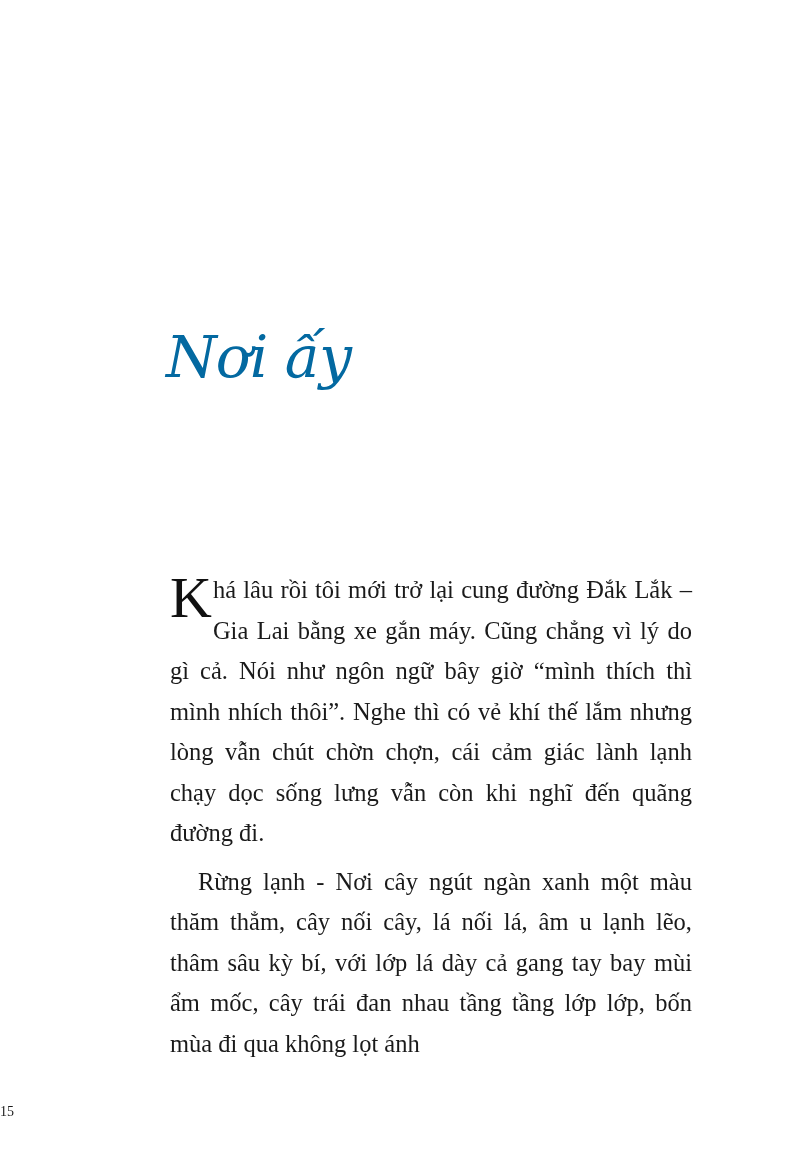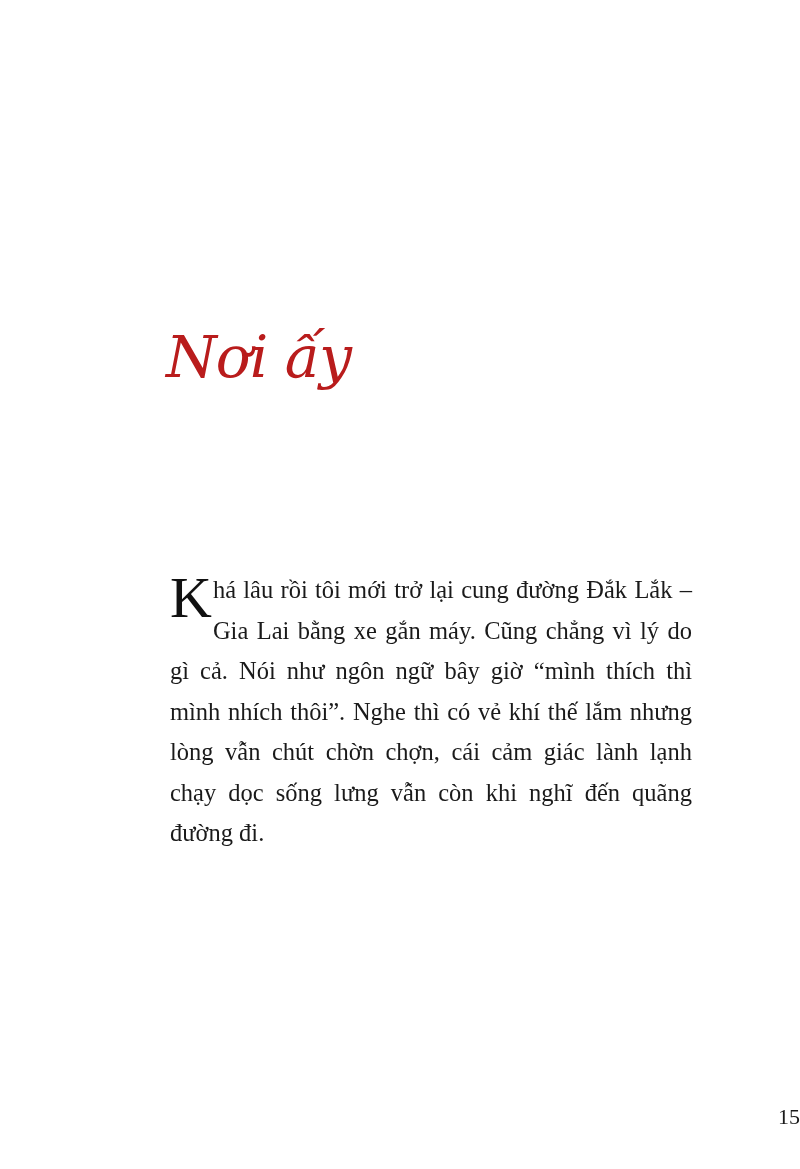--- a/index.html
+++ b/index.html
@@ -7,46 +7,47 @@
     width: 800px; height: 1169px; position: relative; overflow: hidden;
     color: #1a1a1a;
     font-family: "Liberation Serif", "DejaVu Serif", serif;
   }
   .title {
     position: absolute; left: 166px; top: 318px;
     font-family: "DejaVu Serif", serif;
     font-style: italic;
     font-size: 58px;
     line-height: 78px;
-    color: #b91c1c;
+    color: #0369a1;
     letter-spacing: -1px;
   }
   .title div { white-space: nowrap; }
   .body-text {
     position: absolute; left: 170px; top: 570px; width: 522px;
     font-size: 24.5px;
     line-height: 40.5px;
     text-align: justify;
   }
   .body-text p { margin: 0; }
   .p1 { text-indent: 0; }
   .p2 { text-indent: 28px; margin-top: 8px !important; }
   .dropcap {
     font-size: 58px; line-height: 40px; float: left;
     margin-top: 8px; margin-right: 1px; color: #111;
   }
   .page-number {
     position: absolute; left: 0; right: 0; top: 1104px;
-    text-align: right; font-size: 22px; color: #1a1a1a;
+    text-align: left; font-size: 14px; color: #1a1a1a;
   }
 </style>
 </head>
 <body>
 
 <div class="title">
   <div>Nơi ấy</div>
 </div>
 
 <div class="body-text">
   <p class="p1"><span class="dropcap">K</span><span>há lâu rồi tôi mới trở lại cung đường Đắk Lắk – Gia Lai bằng xe gắn máy. Cũng chẳng vì lý do gì cả. Nói như ngôn ngữ bây giờ “mình thích thì mình nhích thôi”. Nghe thì có vẻ khí thế lắm nhưng lòng vẫn chút chờn chợn, cái cảm giác lành lạnh chạy dọc sống lưng vẫn còn khi nghĩ đến quãng đường đi.</span></p>
+  <p class="p2">Rừng lạnh - Nơi cây ngút ngàn xanh một màu thăm thẳm, cây nối cây, lá nối lá, âm u lạnh lẽo, thâm sâu kỳ bí, với lớp lá dày cả gang tay bay mùi ẩm mốc, cây trái đan nhau tầng tầng lớp lớp, bốn mùa đi qua không lọt ánh</p>
 </div>
 
 <div class="page-number">15</div>
 
 </body></html>

